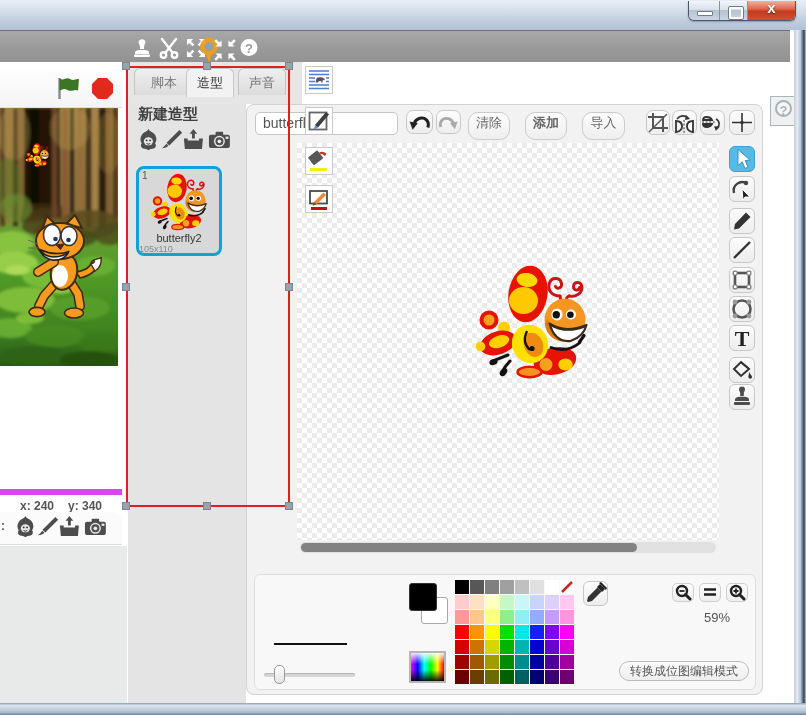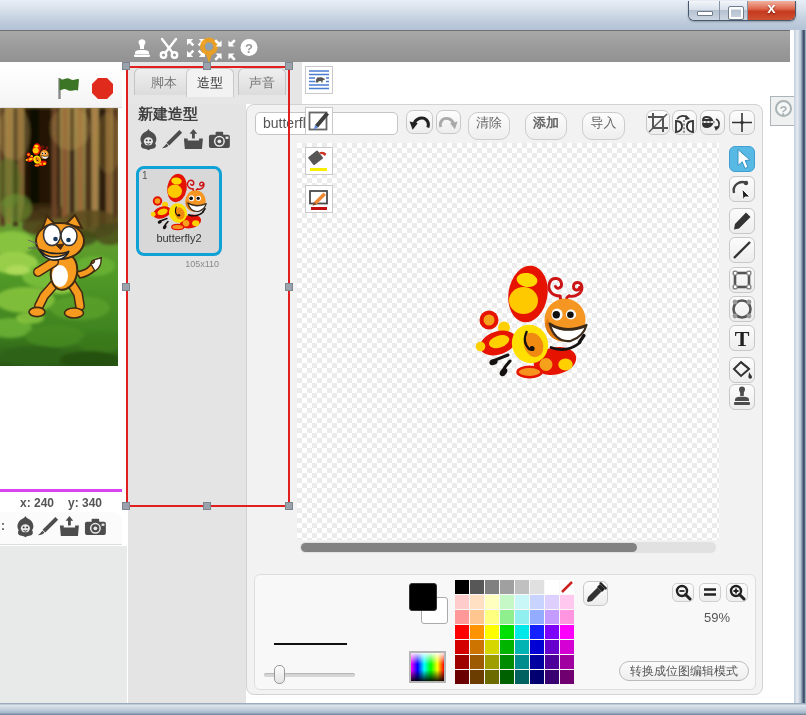--- a/index.html
+++ b/index.html
@@ -38,41 +38,41 @@
 
 
 #mainbg { left:0; top:62px; width:790px; height:641px; background:#fff; }
 #graytabs { left:122px; top:62px; width:180px; height:42px; background:#e6e6e6; }
 #costcol { left:128px; top:104px; width:118px; height:599px; background:#e4e4e4; }
 
 
 #stagecol { left:0; top:62px; width:128px; height:641px; background:#fff; }
 #stageheader { left:0; top:67px; width:122px; height:41px; background:linear-gradient(180deg,#ffffff,#f4f4f4);
   border-bottom:1px solid #e0e0e0; border-radius:0 8px 0 0; }
-#coordbar { left:0; top:489px; width:122px; height:23px; background:#fff; border-top:3px solid #d946ef;
+#coordbar { left:0; top:489px; width:122px; height:23px; background:#fff; border-top:6px solid #d946ef;
   font-size:12px; font-weight:bold; color:#555; }
 #spriteheader { left:0; top:512px; width:122px; height:33px; background:#fbfbfb;
   border-radius:0 10px 0 0; border-bottom:1px solid #ddd; }
 #spritebody { left:0; top:546px; width:127px; height:157px; background:#e8eaea; }
 
 
 .tab { position:absolute; top:68px; height:27px; border:1px solid #c3c3c3; border-bottom:none;
   border-radius:6px 6px 0 0; background:linear-gradient(180deg,#efefef,#dcdcdc);
   font-size:13px; color:#777; text-align:center; line-height:27px; }
 #tab1 { left:134px; width:60px; }
 #tab2 { left:186px; width:48px; background:#f2f2f2; border-color:#c8c8c8; color:#333; height:29px; z-index:3; }
 #tab3 { left:238px; width:48px; }
 
 
 #newcost { left:138px; top:105px; font-size:15px; font-weight:bold; color:#404040; }
 #thumb { left:136px; top:166px; width:86px; height:90px; background:#d8d8d8;
   border:3px solid #0fa2d6; border-radius:8px; }
 #thumb .idx { position:absolute; left:3px; top:1px; font-size:10px; color:#555; }
 #thumb .nm { position:absolute; left:0; right:0; top:64px; text-align:center; font-size:11px; line-height:11px; color:#333; }
-#thumb .sz { position:absolute; left:0; right:0; top:91px; text-align:right; font-size:9px; line-height:8px; color:#888; }
+#thumb .sz { position:absolute; left:0; right:0; top:76px; text-align:left; font-size:9px; line-height:8px; color:#888; }
 
 
 #panel { left:246px; top:104px; width:517px; height:591px; background:#f2f2f2;
   border:1px solid #d2d2d2; border-radius:8px; }
 #nameinput { left:255px; top:112px; width:143px; height:23px; background:#fff;
   border:1px solid #c5c5c5; border-radius:5px; font-size:14px; color:#555; line-height:21px; padding-left:7px; }
 .pbtn { position:absolute; top:110px; height:27px; background:linear-gradient(180deg,#fdfdfd,#ededed);
   border:1px solid #c8c8c8; border-radius:7px; }
 .cbtn { position:absolute; top:112px; height:28px; background:linear-gradient(180deg,#fdfdfd,#eeeeee);
   border:1px solid #cccccc; border-radius:10px; font-size:13px; color:#666; text-align:center; line-height:19px; }

